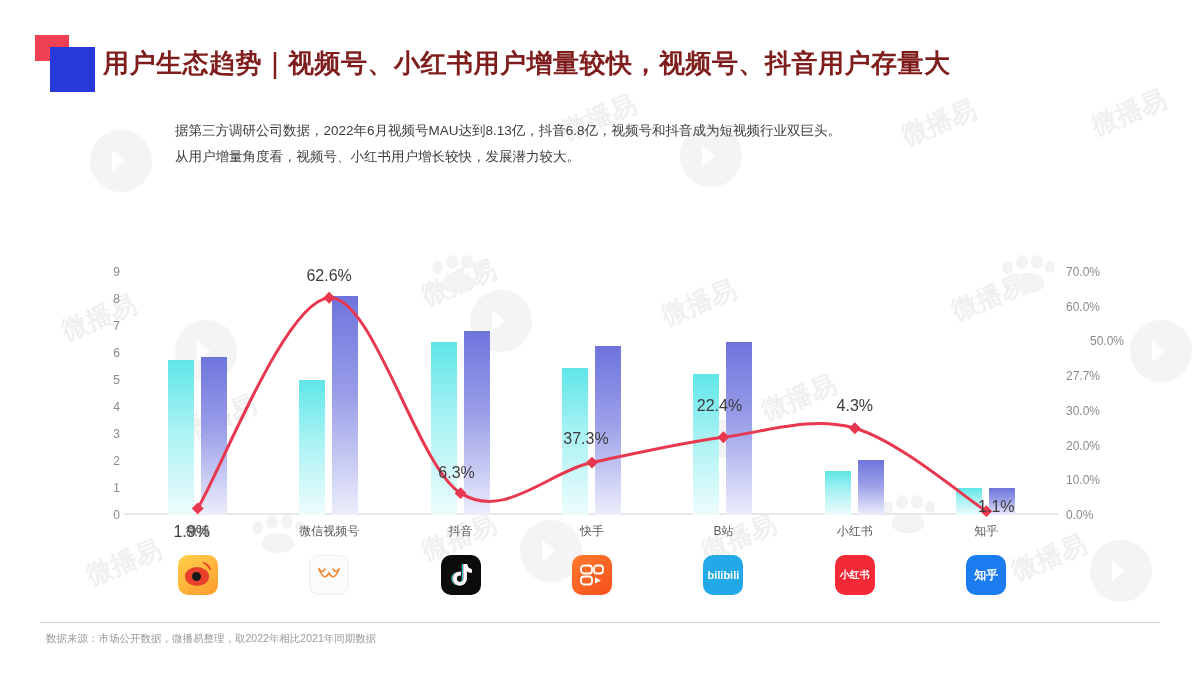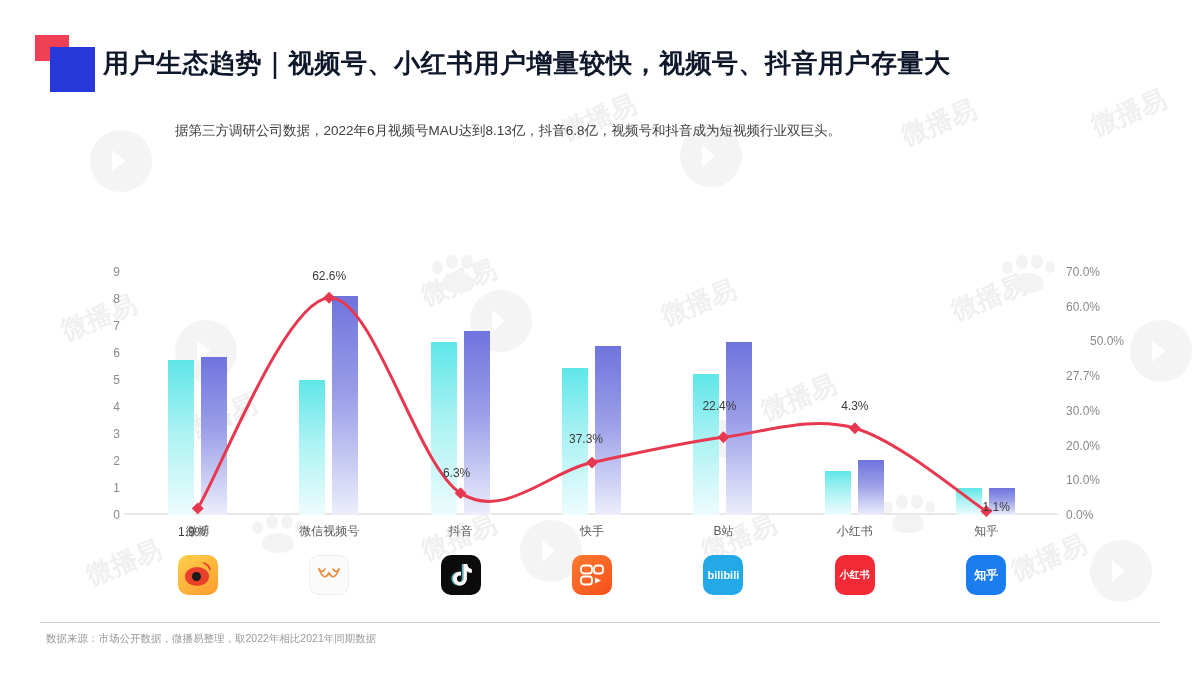--- a/index.html
+++ b/index.html
@@ -75,21 +75,21 @@
     position: absolute;
     left: 15px; top: 12px;
     width: 45px; height: 45px;
     background: #2739d8;
   }
   .title {
     position: absolute;
     left: 68px; top: 16px;
     font-size: 26px;
     font-weight: bold;
-    color: #0f172a;
+    color: #7f1d1d;
     white-space: nowrap;
     letter-spacing: 0.5px;
   }
 
   .subtitle {
     position: absolute;
     left: 143px; top: 118px;
     z-index: 3;
     font-size: 13.5px;
     color: #3d3d3d;
@@ -205,21 +205,21 @@
   }
 
   .line-svg {
     position: absolute;
     left: 0; top: 0;
     width: 920px; height: 243px;
     overflow: visible;
   }
   .pct-label {
     position: absolute;
-    font-size: 12px;
+    font-size: 16px;
     color: #3b3b3b;
     transform: translate(-50%, -50%);
     white-space: nowrap;
   }
 
   
   .cats {
     position: absolute;
     left: 132px; top: 343px;
     width: 920px;
@@ -359,20 +359,21 @@
 <div class="header">
   <div class="logo-wrap">
     <div class="logo-red"></div>
     <div class="logo-blue"></div>
   </div>
   <div class="title">用户生态趋势｜视频号、小红书用户增量较快，视频号、抖音用户存量大</div>
 </div>
 
 <div class="subtitle">
   <div>据第三方调研公司数据，2022年6月视频号MAU达到8.13亿，抖音6.8亿，视频号和抖音成为短视频行业双巨头。</div>
+  <div>从用户增量角度看，视频号、小红书用户增长较快，发展潜力较大。</div>
 </div>
 
 <div class="chart-area">
 
 
 
   <div class="plot">
     <div class="axis-left" id="axisLeft">
         <div class="tick" style="top: 243px;">0</div>
         <div class="tick" style="top: 216px;">1</div>

